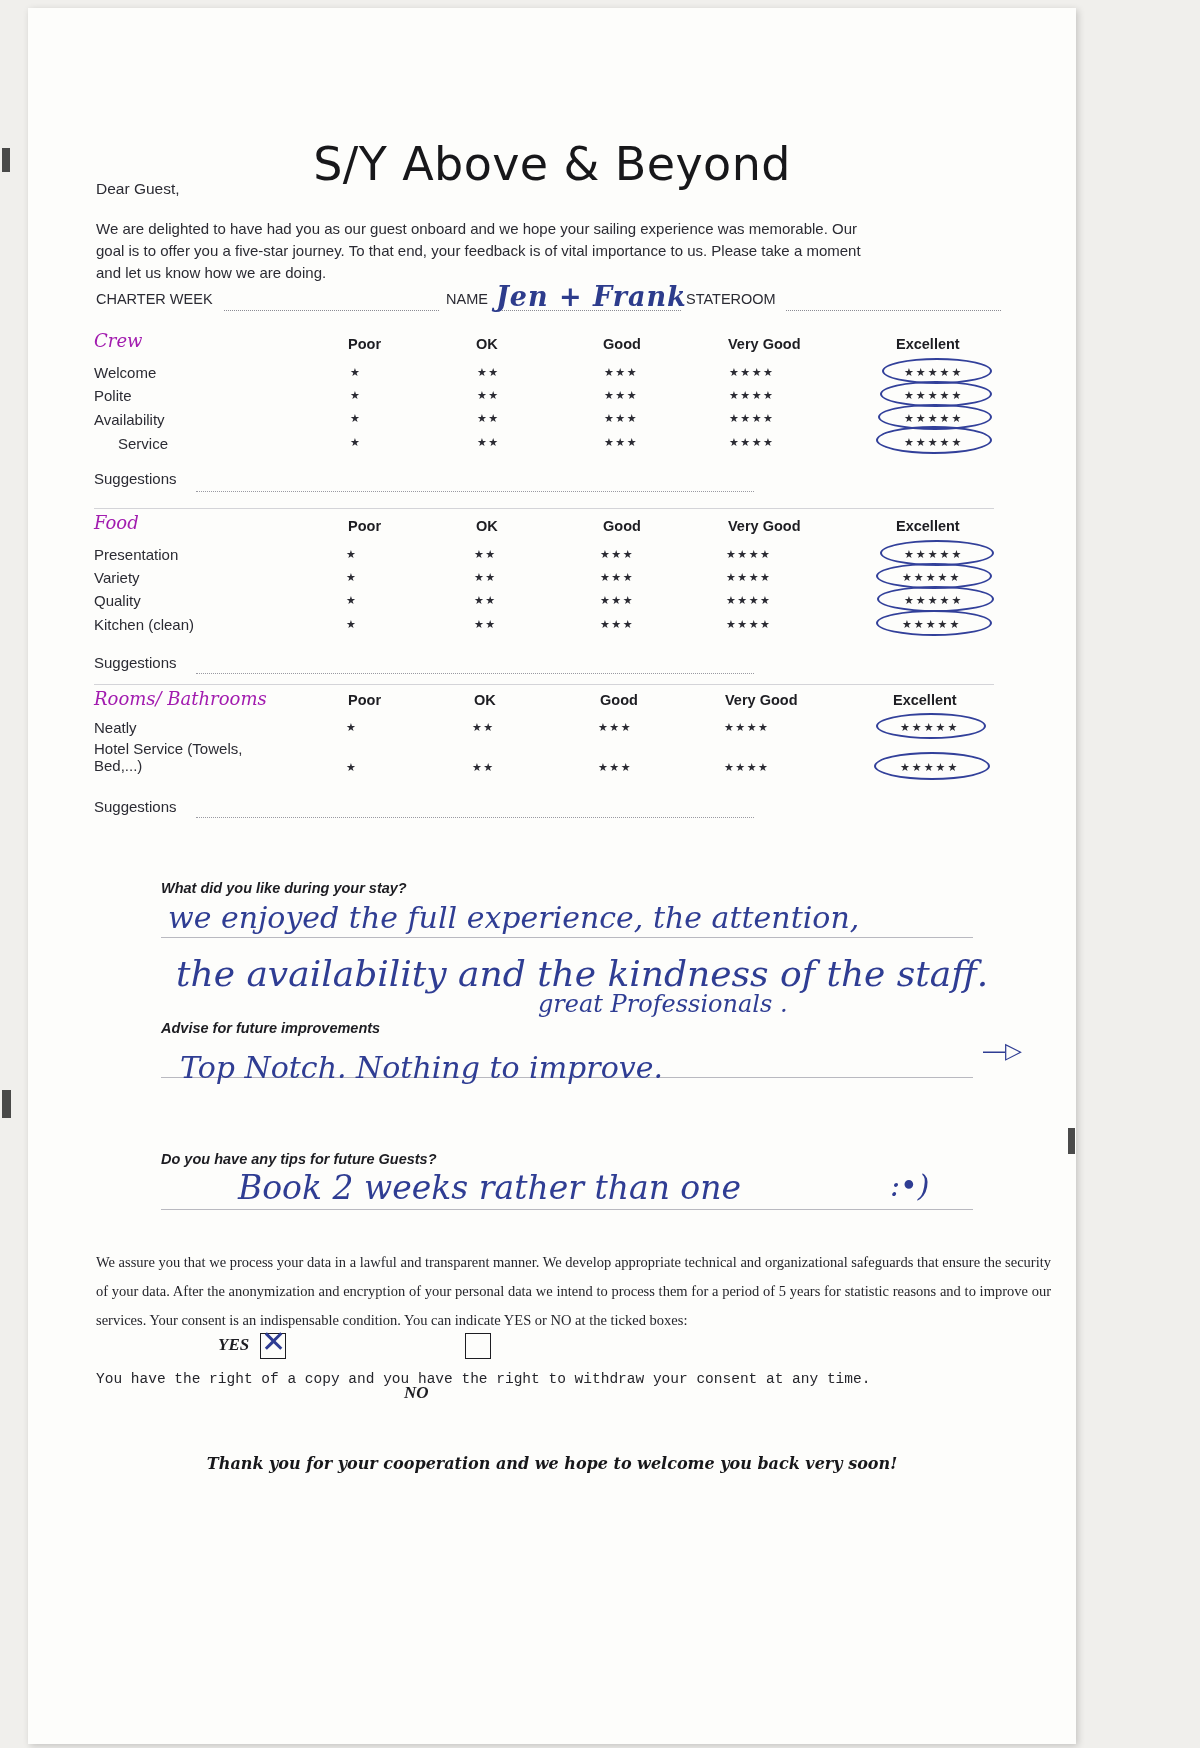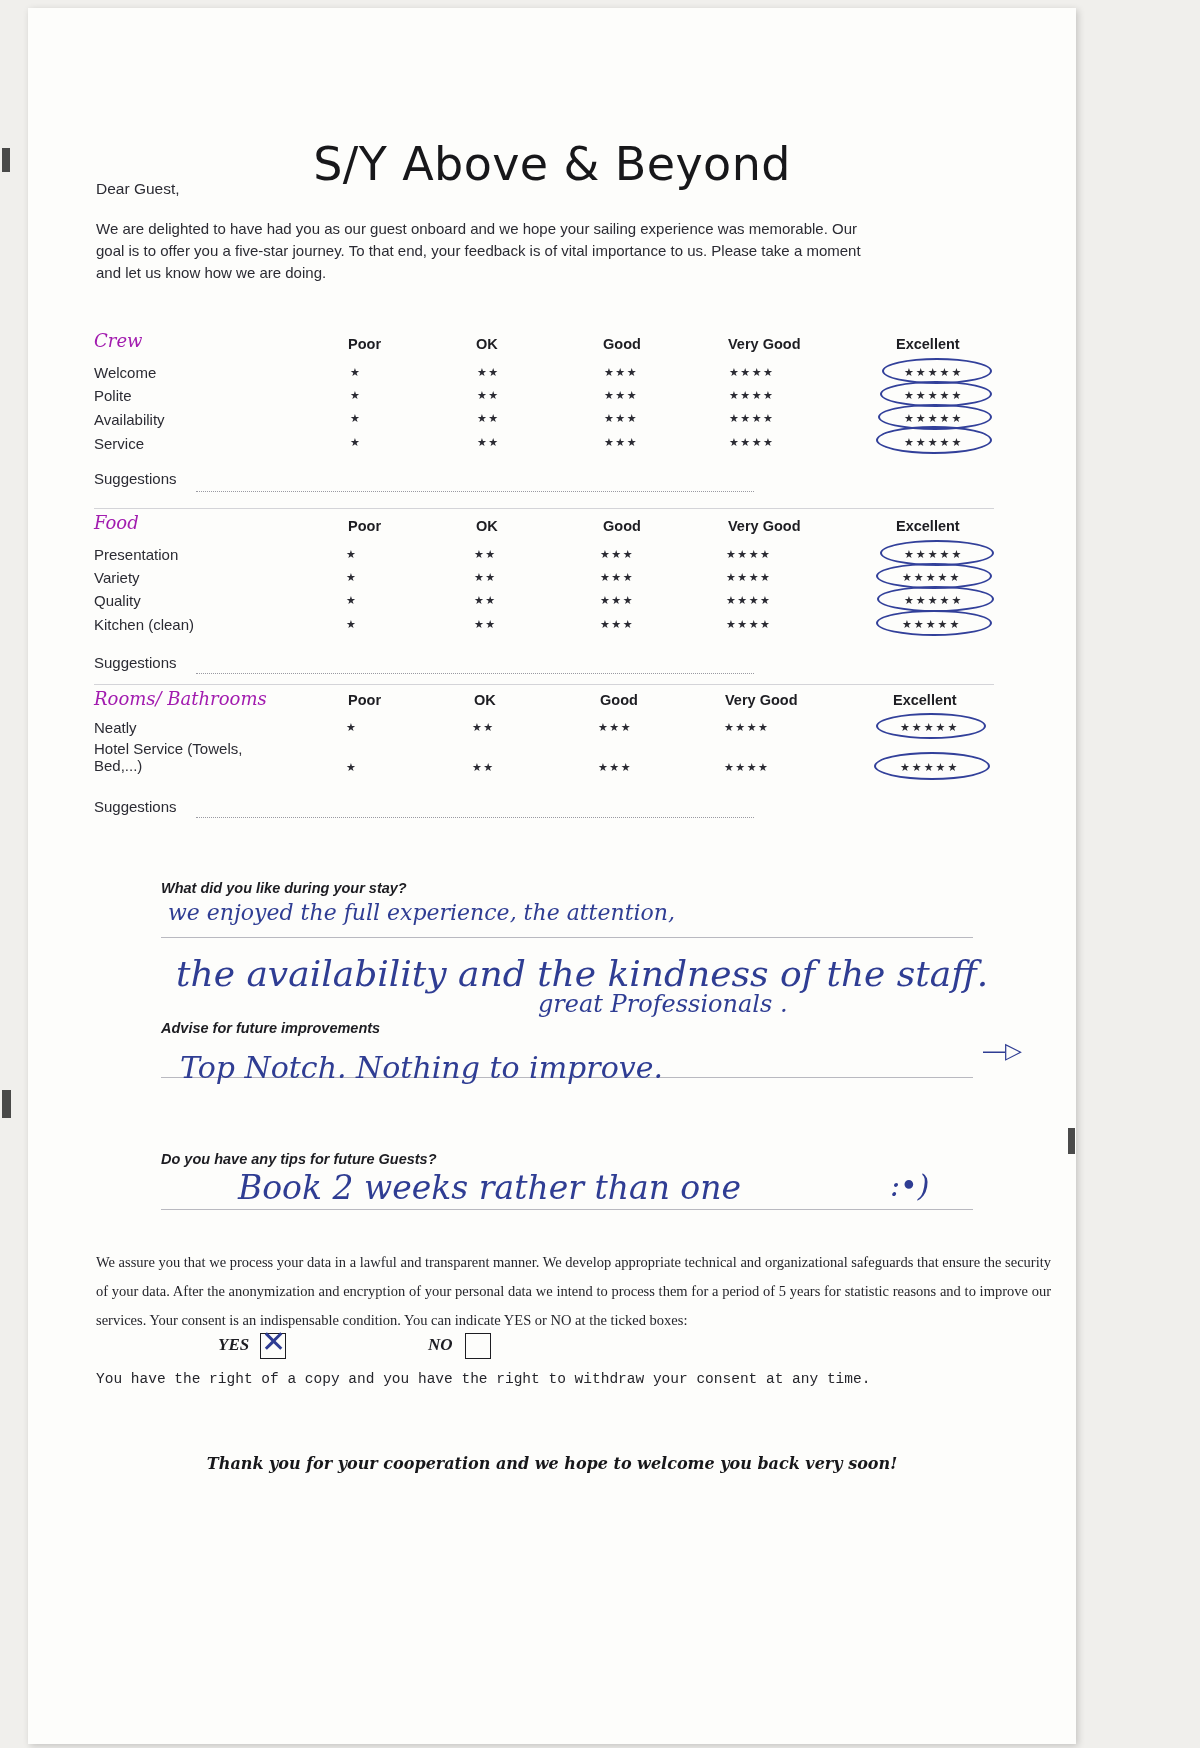--- a/index.html
+++ b/index.html
@@ -226,20 +226,29 @@
 
   <div class="scan-mark" style="left:-26px; top:140px; width:8px; height:24px;"></div>
   <div class="scan-mark" style="left:-26px; top:1082px; width:9px; height:28px;"></div>
   <div class="scan-mark" style="left:1040px; top:1120px; width:7px; height:26px;"></div>
 
   <h1 class="doc-title">S/Y Above &amp; Beyond</h1>
 
   <div class="greeting">Dear Guest,</div>
   <div class="intro">We are delighted to have had you as our guest onboard and we hope your sailing experience was memorable. Our goal is to offer you a five-star journey. To that end, your feedback is of vital importance to us. Please take a moment and let us know how we are doing.</div>
 
+  <div class="charter-row">
+    <span class="lbl" style="left:0;">CHARTER WEEK</span>
+    <span class="dotline" style="left:128px; width:215px;"></span>
+    <span class="lbl" style="left:350px;">NAME</span>
+    <span class="dotline" style="left:400px; width:185px;"></span>
+    <span class="hand" style="position:absolute; left:400px; top:-10px; font-size:27px;">Jen + Frank</span>
+    <span class="lbl" style="left:590px;">STATEROOM</span>
+    <span class="dotline" style="left:690px; width:215px;"></span>
+  </div>
 
   <div class="sec-title" style="top:322px;">Crew</div>
   <div class="col-head" style="left:320px; top:328px;">Poor</div>
   <div class="col-head" style="left:448px; top:328px;">OK</div>
   <div class="col-head" style="left:575px; top:328px;">Good</div>
   <div class="col-head" style="left:700px; top:328px;">Very Good</div>
   <div class="col-head" style="left:868px; top:328px;">Excellent</div>
 
   <div class="row-label" style="top:356px;">Welcome</div>
   <div class="stars" style="left:322px; top:358px;">★</div>
@@ -258,21 +267,21 @@
   <div class="circle-mark" style="left:852px; top:373px; width:108px; height:22px;"></div>
 
   <div class="row-label" style="top:403px;">Availability</div>
   <div class="stars" style="left:322px; top:404px;">★</div>
   <div class="stars" style="left:449px; top:404px;">★★</div>
   <div class="stars" style="left:576px; top:404px;">★★★</div>
   <div class="stars" style="left:701px; top:404px;">★★★★</div>
   <div class="excellent-cell" style="left:876px; top:404px;">★★★★★</div>
   <div class="circle-mark" style="left:850px; top:396px; width:110px; height:22px;"></div>
 
-  <div class="row-label" style="top:427px;">Service</div>
+  <div class="row-label" style="top:427px;margin-left:24px;">Service</div>
   <div class="stars" style="left:322px; top:428px;">★</div>
   <div class="stars" style="left:449px; top:428px;">★★</div>
   <div class="stars" style="left:576px; top:428px;">★★★</div>
   <div class="stars" style="left:701px; top:428px;">★★★★</div>
   <div class="excellent-cell" style="left:876px; top:428px;">★★★★★</div>
   <div class="circle-mark" style="left:848px; top:418px; width:112px; height:24px;"></div>
 
   <div class="suggest" style="top:462px;">Suggestions</div>
   <div class="suggest-line" style="left:168px; top:482px; width:558px;"></div>
   <div class="sep" style="left:66px; top:500px; width:900px;"></div>
@@ -341,21 +350,21 @@
   <div class="stars" style="left:570px; top:753px;">★★★</div>
   <div class="stars" style="left:696px; top:753px;">★★★★</div>
   <div class="excellent-cell" style="left:872px; top:753px;">★★★★★</div>
   <div class="circle-mark" style="left:846px; top:744px; width:112px; height:24px;"></div>
 
   <div class="suggest" style="top:790px;">Suggestions</div>
   <div class="suggest-line" style="left:168px; top:808px; width:558px;"></div>
 
   <div class="q-label" style="top:872px;">What did you like during your stay?</div>
   <div class="ans-line" style="top:928px; width:812px;"></div>
-  <div class="hw" style="left:140px; top:892px; font-size:22px;">we enjoyed the full experience, the attention,</div>
+  <div class="hw" style="left:140px; top:892px; font-size:30px;">we enjoyed the full experience, the attention,</div>
   <div class="hw" style="left:148px; top:945px; font-size:36px;">the availability and the kindness of the staff.</div>
   <div class="hw" style="left:510px; top:982px; font-size:24px;">great Professionals .</div>
 
   <div class="q-label" style="top:1012px;">Advise for future improvements</div>
   <div class="ans-line" style="top:1068px; width:812px;"></div>
   <div class="hw" style="left:152px; top:1030px; font-size:30px;margin-top:12px;">Top Notch. Nothing to improve.</div>
   <div class="arrow" style="left:955px; top:1030px;">—▷</div>
 
   <div class="q-label" style="top:1143px;">Do you have any tips for future Guests?</div>
   <div class="ans-line" style="top:1200px; width:812px;"></div>
@@ -363,21 +372,21 @@
   <div class="hw" style="left:862px; top:1160px; font-size:30px;">:•)</div>
 
   <div class="privacy">We assure you that we process your data in a lawful and transparent manner. We develop appropriate technical and organizational safeguards that ensure the security of your data. After the anonymization and encryption of your personal data we intend to process them for a period of 5 years for statistic reasons and to improve our services. Your consent is an indispensable condition. You can indicate YES or NO at the ticked boxes:</div>
 
   <div class="consent-row">
     <span>YES</span>
   </div>
   <div class="chkbox" style="left:232px; top:1325px;"></div>
   <div class="chkmark" style="left:233px; top:1322px;">✕</div>
 
-  <div class="consent-row" style="left:400px;">
+  <div class="consent-row" style="left:376px;margin-top:48px;">
     <span>NO</span>
   </div>
   <div class="chkbox" style="left:437px; top:1325px;"></div>
 
   <div class="rights">You have the right of a copy and you have the right to withdraw your consent at any time.</div>
 
   <div class="thanks">Thank you for your cooperation and we hope to welcome you back very soon!</div>
 </div>
 
 </body></html>

